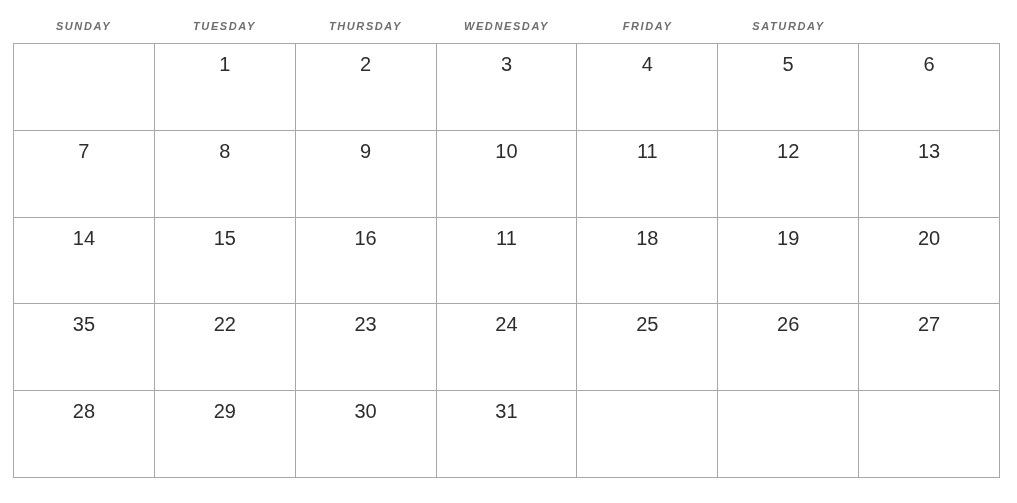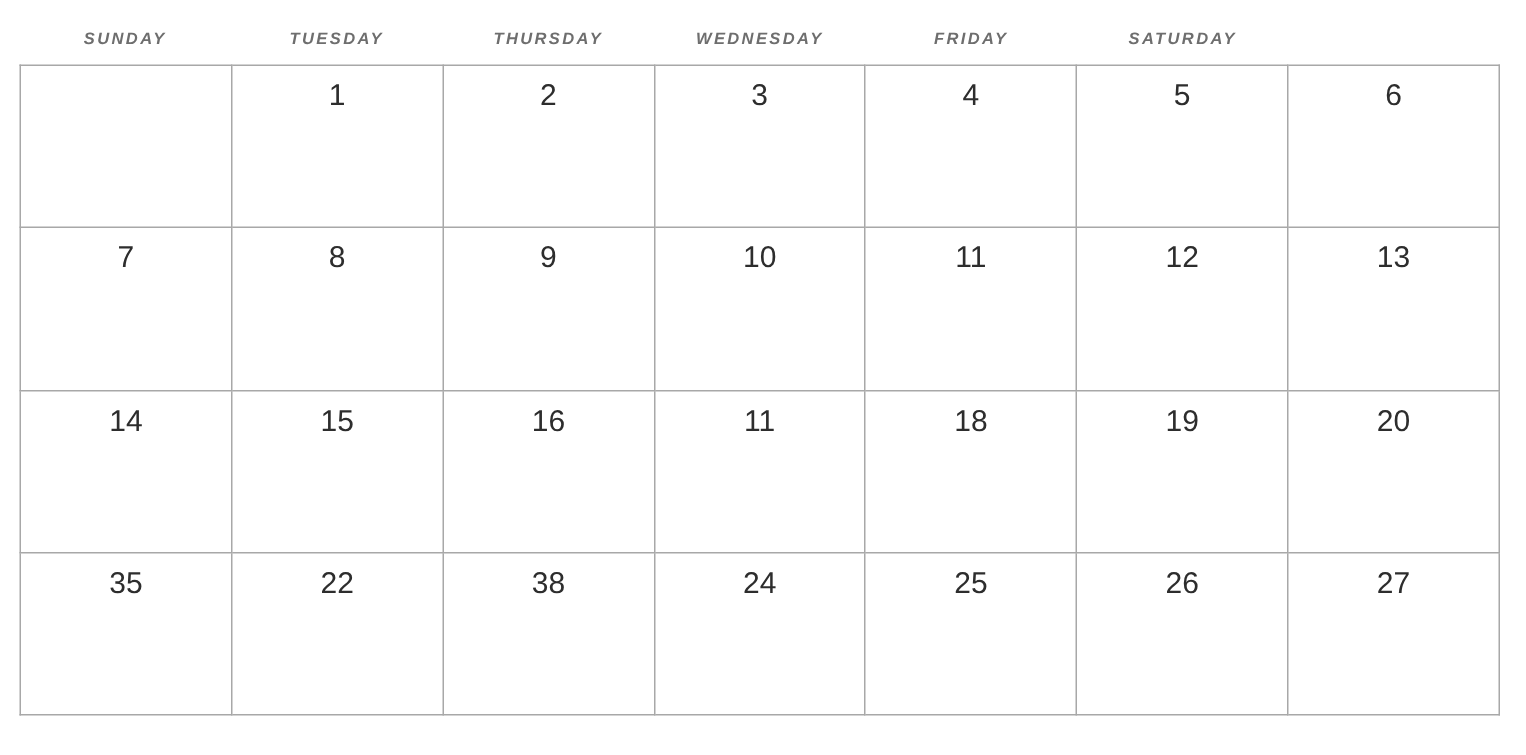--- a/index.html
+++ b/index.html
@@ -98,22 +98,31 @@
         <td><span class="day-number">15</span></td>
         <td><span class="day-number">16</span></td>
         <td><span class="day-number">11</span></td>
         <td><span class="day-number">18</span></td>
         <td><span class="day-number">19</span></td>
         <td><span class="day-number">20</span></td>
       </tr>
       <tr>
         <td><span class="day-number">35</span></td>
         <td><span class="day-number">22</span></td>
-        <td><span class="day-number">38</span></td>
+        <td><span class="day-number">23</span></td>
         <td><span class="day-number">24</span></td>
         <td><span class="day-number">25</span></td>
         <td><span class="day-number">26</span></td>
         <td><span class="day-number">27</span></td>
+      </tr>
+      <tr>
+        <td><span class="day-number">28</span></td>
+        <td><span class="day-number">29</span></td>
+        <td><span class="day-number">30</span></td>
+        <td><span class="day-number">31</span></td>
+        <td><span class="day-number"></span></td>
+        <td><span class="day-number"></span></td>
+        <td><span class="day-number"></span></td>
       </tr>
     </tbody>
   </table>
 
 </div>
 
 </body></html>

